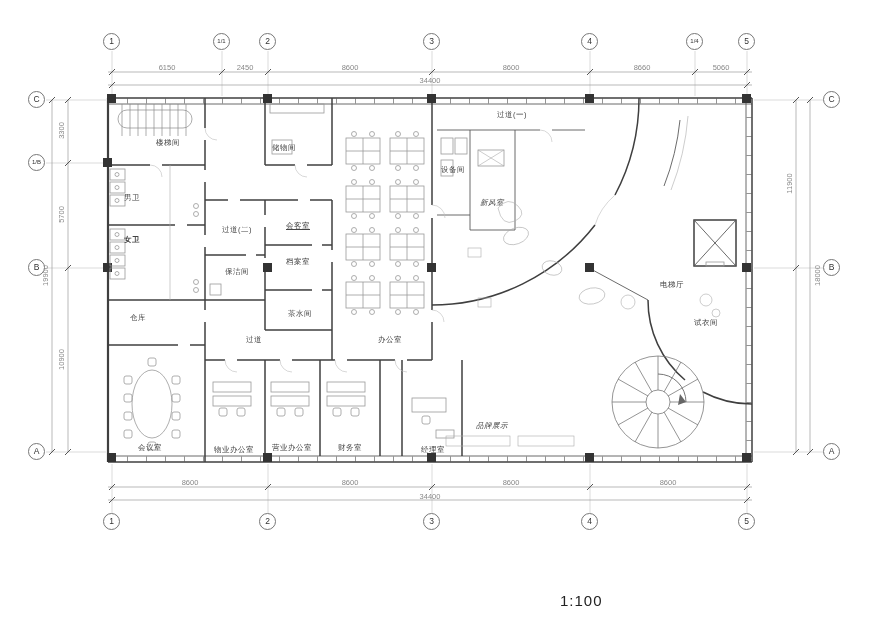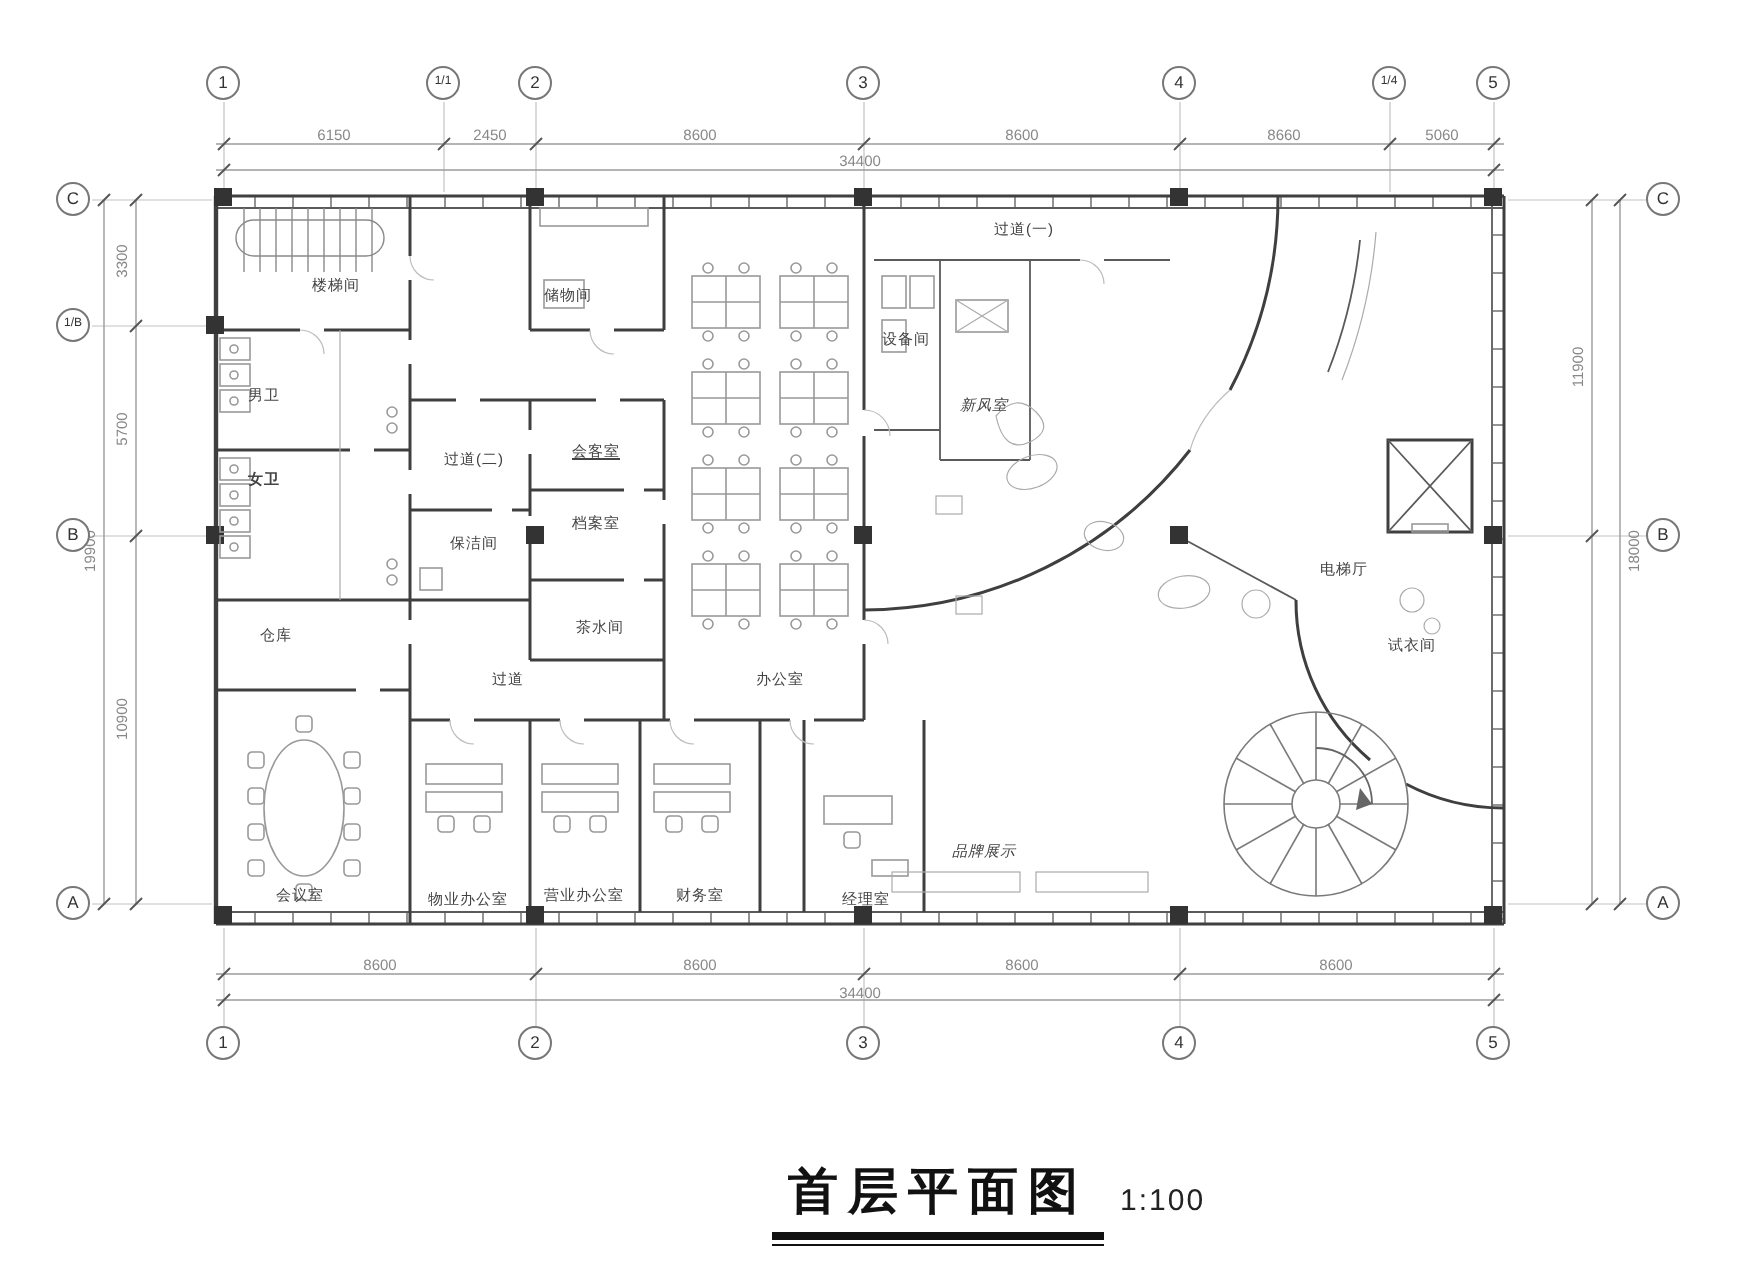--- a/index.html
+++ b/index.html
@@ -340,24 +340,20 @@
       <path d="M 280 360 A 12 12 0 0 0 292 372"></path>
       <path d="M 335 360 A 12 12 0 0 0 347 372"></path>
       <path d="M 395 360 A 12 12 0 0 0 407 372"></path>
       <path d="M 432 205 A 13 13 0 0 1 445 218"></path>
       <path d="M 432 310 A 12 12 0 0 1 444 322"></path>
       <path d="M 205 128 A 12 12 0 0 0 217 140"></path>
       <path d="M 540 130 A 12 12 0 0 1 552 142"></path>
     </g>
   </svg>
 
-  <div class="title-block">
-    <div class="title-text">首层平面图</div>
-    <div class="title-rule"></div>
-  </div>
   <div class="title-scale">1:100</div>
 <div class="bubble" style="left: 103px; top: 33px;">1</div>
     <div class="bubble" style="left: 213px; top: 33px; font-size: 6px; letter-spacing: 0px;">1/1</div>
     <div class="bubble" style="left: 259px; top: 33px;">2</div>
     <div class="bubble" style="left: 423px; top: 33px;">3</div>
     <div class="bubble" style="left: 581px; top: 33px;">4</div>
     <div class="bubble" style="left: 686px; top: 33px; font-size: 6px; letter-spacing: 0px;">1/4</div>
     <div class="bubble" style="left: 738px; top: 33px;">5</div>
     <div class="bubble" style="left: 103px; top: 513px;">1</div>
     <div class="bubble" style="left: 259px; top: 513px;">2</div>

